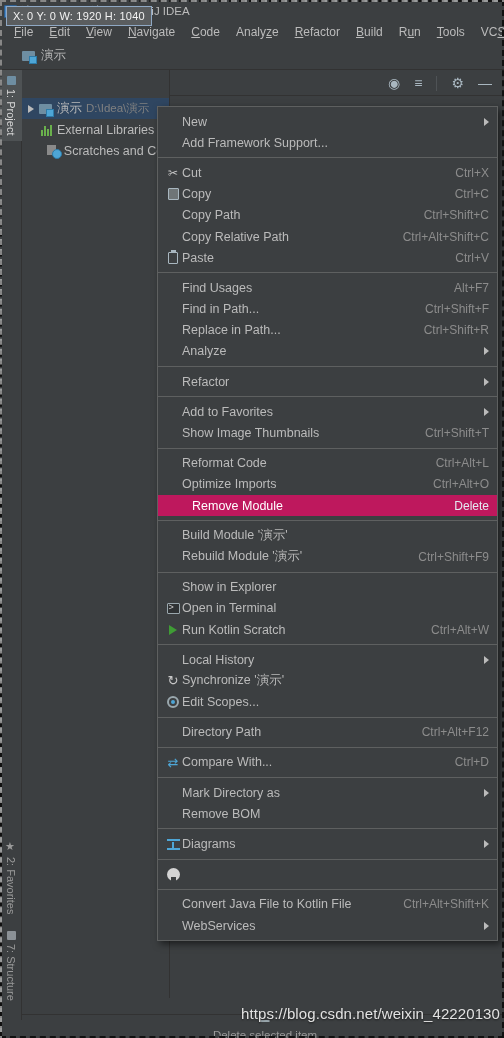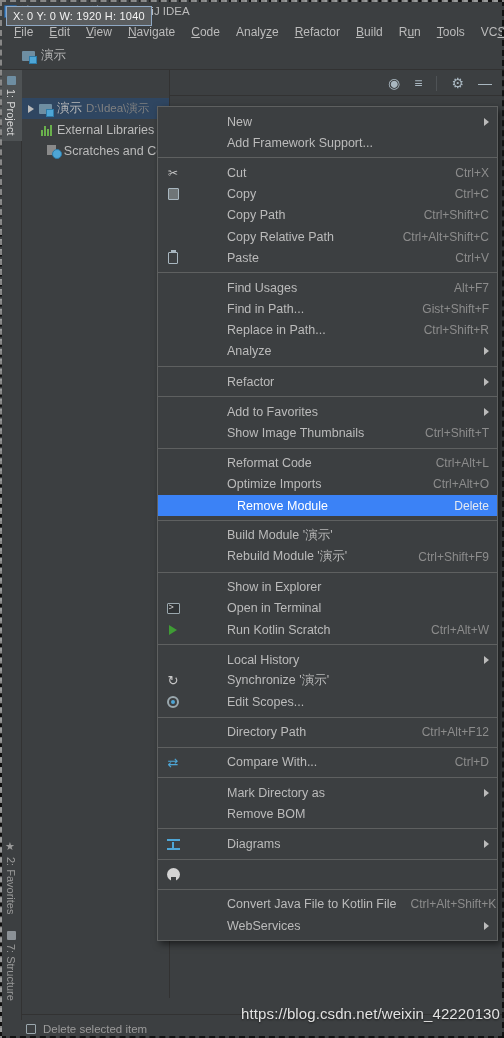--- a/index.html
+++ b/index.html
@@ -157,23 +157,23 @@
     position: absolute; left: 157px; top: 106px; width: 341px;
     background: #3c3f41; border: 1px solid #5e6060;
     box-shadow: 3px 3px 7px rgba(0,0,0,.55);
     z-index: 60; padding: 4px 0;
   }
   .ctx-item {
     height: 21.2px; display: flex; align-items: center;
     color: #bbbbbb; font-size: 12.5px; padding: 0 8px 0 6px;
     white-space: nowrap; position: relative;
   }
-  .ctx-item.hl { background: #3b82f6; color: #ffffff; padding-left: 16px; }
+  .ctx-item.hl { background: #be185d; color: #ffffff; padding-left: 16px; }
   .ctx-ico { width: 18px; flex: 0 0 18px; display:flex; align-items:center; justify-content:center; font-size:11px; color:#a9b7c0; }
-  .ctx-label { flex: 1 1 auto; margin-left: 45px; }
+  .ctx-label { flex: 1 1 auto; }
   .ctx-key { color: #8c8c8c; font-size: 12px; margin-left: 14px; }
   .ctx-item.hl .ctx-key { color: #e4e9f2; }
   .ctx-sub {
     width:0;height:0;border-top:4px solid transparent;border-bottom:4px solid transparent;
     border-left:5px solid #bbbbbb; margin-left:10px;
   }
   .ctx-sep { height: 1px; background: #5e6060; margin: 4px 0; }
 
   
   .g-green-tri{width:0;height:0;border-top:5px solid transparent;border-bottom:5px solid transparent;border-left:8px solid #3f9c35;}
@@ -199,21 +199,21 @@
     display: flex; align-items: center; gap: 22px; padding-left: 14px;
     color: #bbbbbb; font-size: 11.5px; margin-top: 16px;
   }
   .botbar .it { display:flex; align-items:center; gap:5px; }
   .g-todo{width:12px;height:10px;display:flex;flex-direction:column;justify-content:space-between;}
   .g-todo i{display:block;height:2px;background:#a9b7c0;}
 
   .statusbar {
     position: absolute; left: 0; top: 1020px; width: 504px; height: 18px;
     background: #3c3f41; display: flex; align-items: center; gap: 7px;
-    padding-left: 26px; color: #9a9a9a; font-size: 11.5px;
+    padding-left: 26px; color: #9a9a9a; font-size: 11.5px; flex-direction: column;
   }
   .g-box{width:10px;height:10px;border:1px solid #9aa7ad;border-radius:1px;}
 
   
   .watermark {
     position: absolute; right: 4px; bottom: 16px; z-index: 110;
     color: #e2e2e2; font-size: 15px; letter-spacing: .1px;
     text-shadow: 0 1px 2px rgba(0,0,0,.6); white-space: nowrap;
   }
 </style>
@@ -350,21 +350,21 @@
       </div>
       <div class="ctx-sep"></div>
       <div class="ctx-item">
         <span class="ctx-ico"></span>
         <span class="ctx-label">Find Usages</span>
         <span class="ctx-key">Alt+F7</span>
       </div>
       <div class="ctx-item">
         <span class="ctx-ico"></span>
         <span class="ctx-label">Find in Path...</span>
-        <span class="ctx-key">Gist+Shift+F</span>
+        <span class="ctx-key">Ctrl+Shift+F</span>
       </div>
       <div class="ctx-item">
         <span class="ctx-ico"></span>
         <span class="ctx-label">Replace in Path...</span>
         <span class="ctx-key">Ctrl+Shift+R</span>
       </div>
       <div class="ctx-item">
         <span class="ctx-ico"></span>
         <span class="ctx-label">Analyze</span>
         <span class="ctx-sub"></span>

